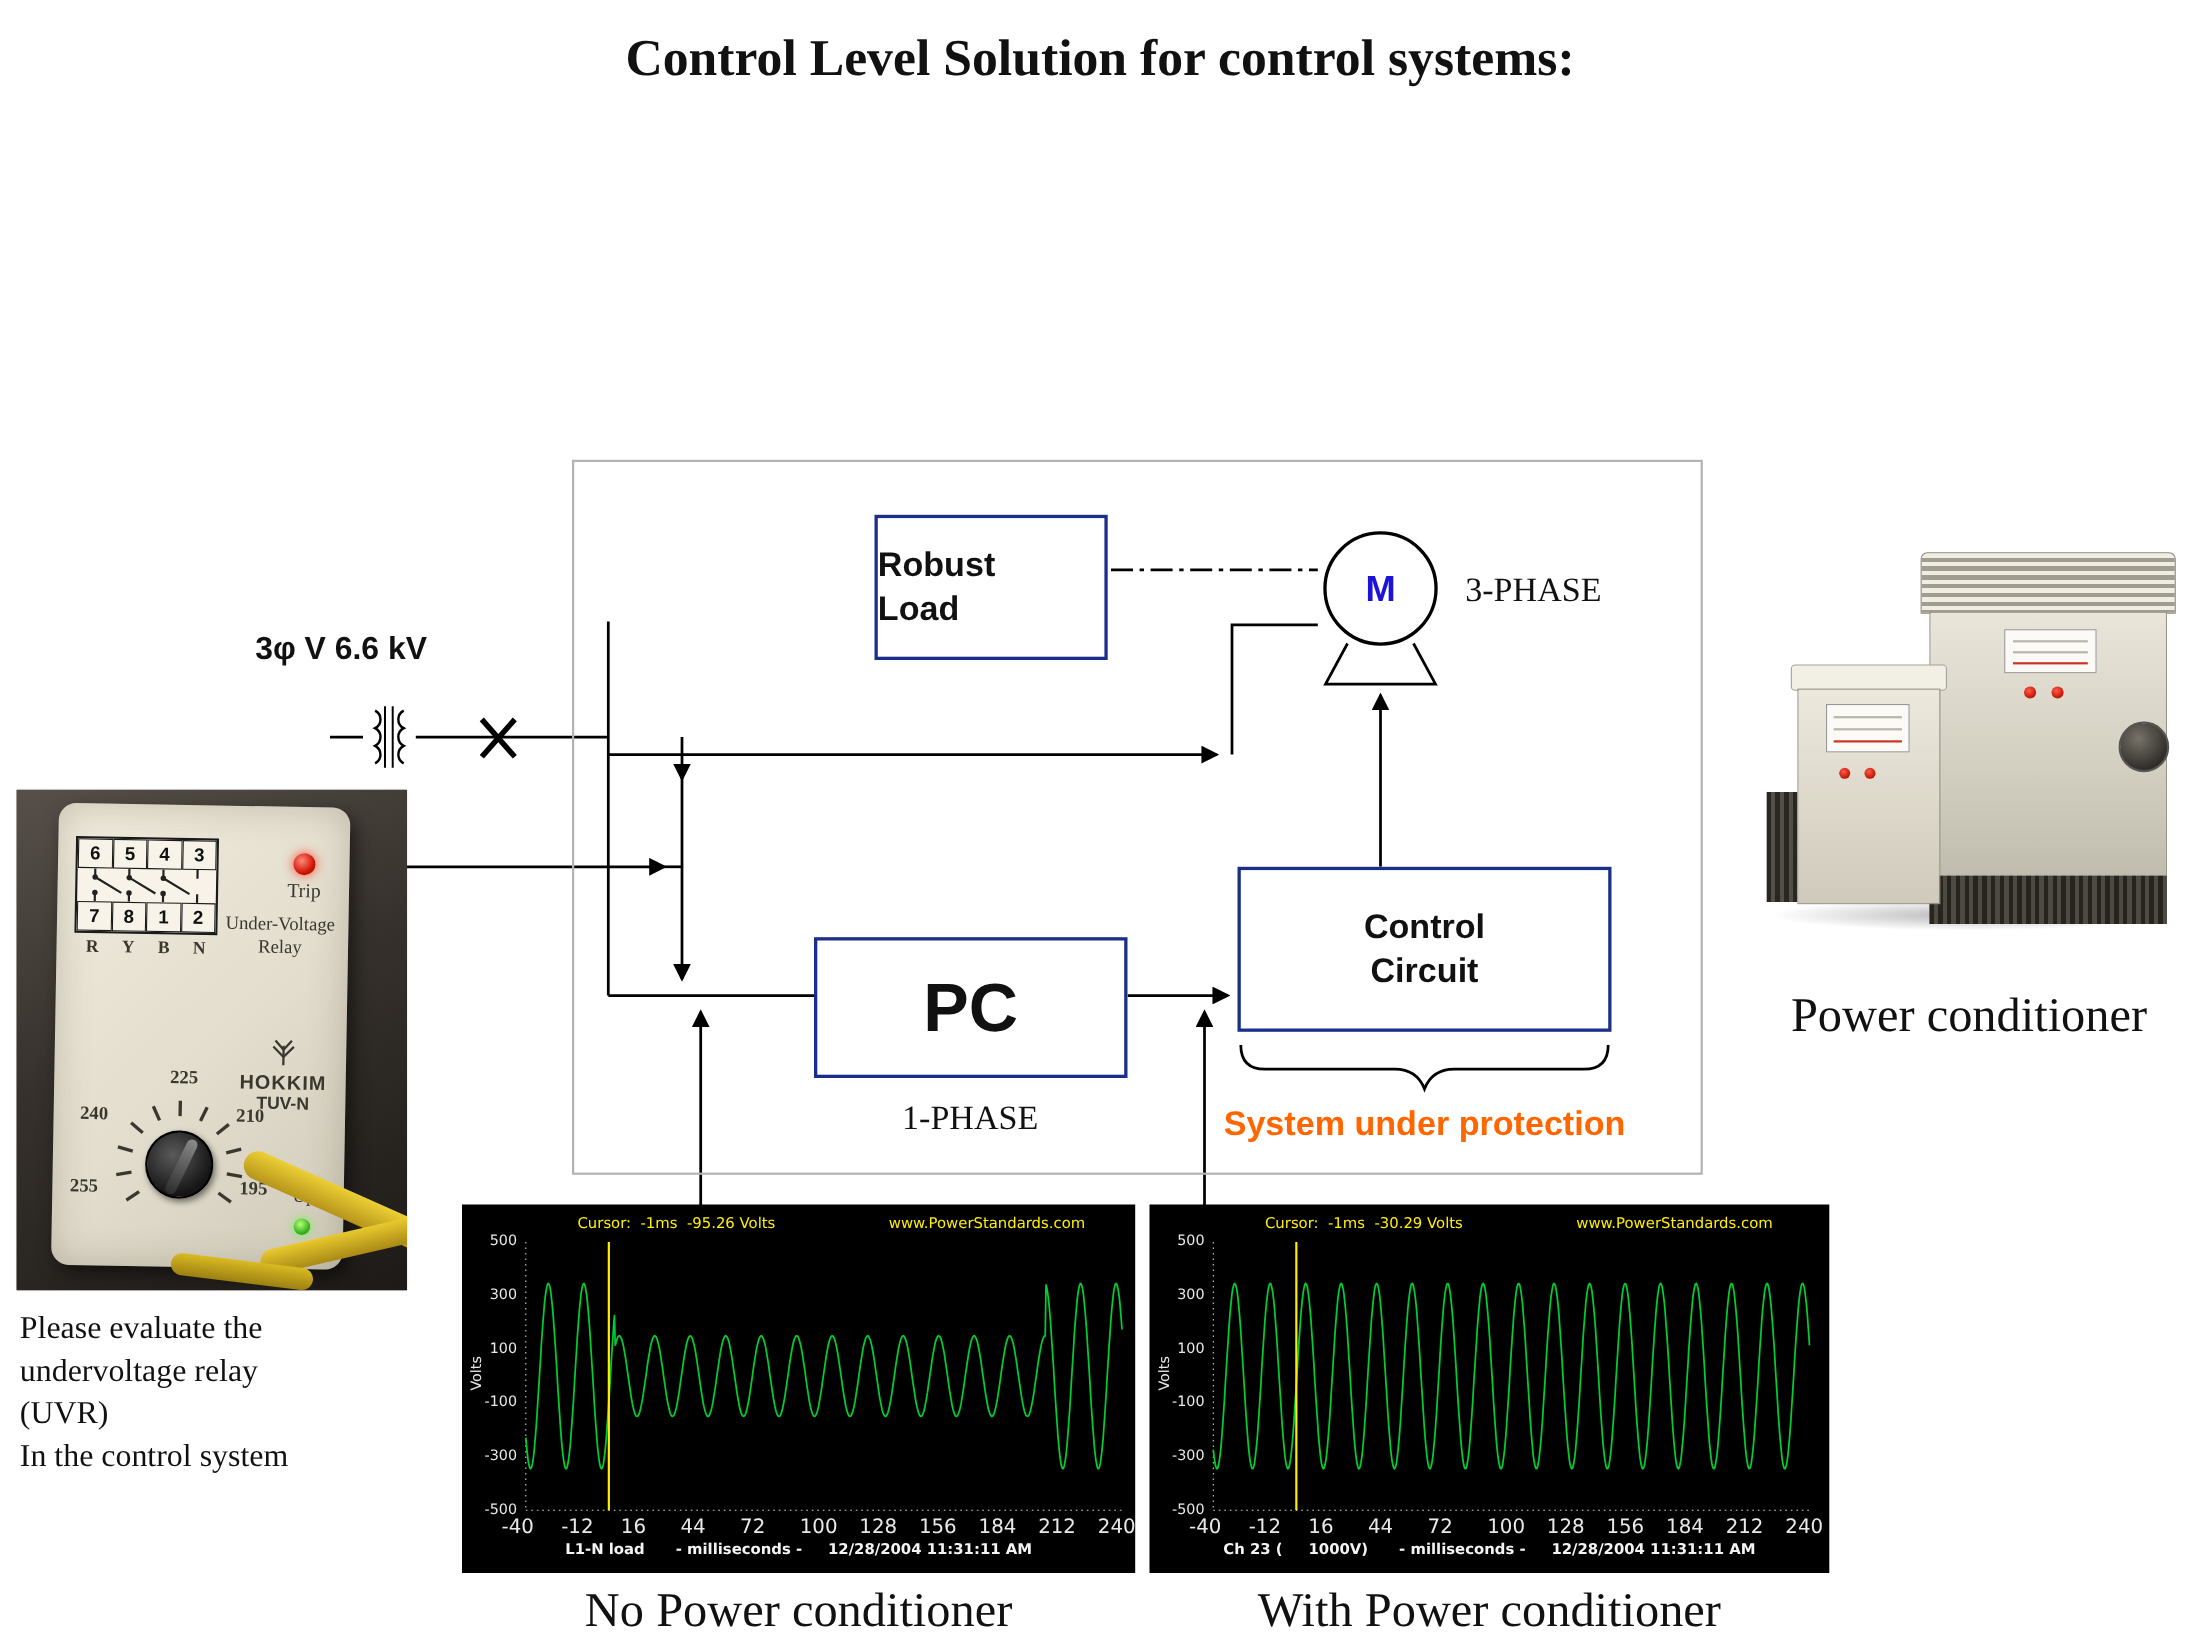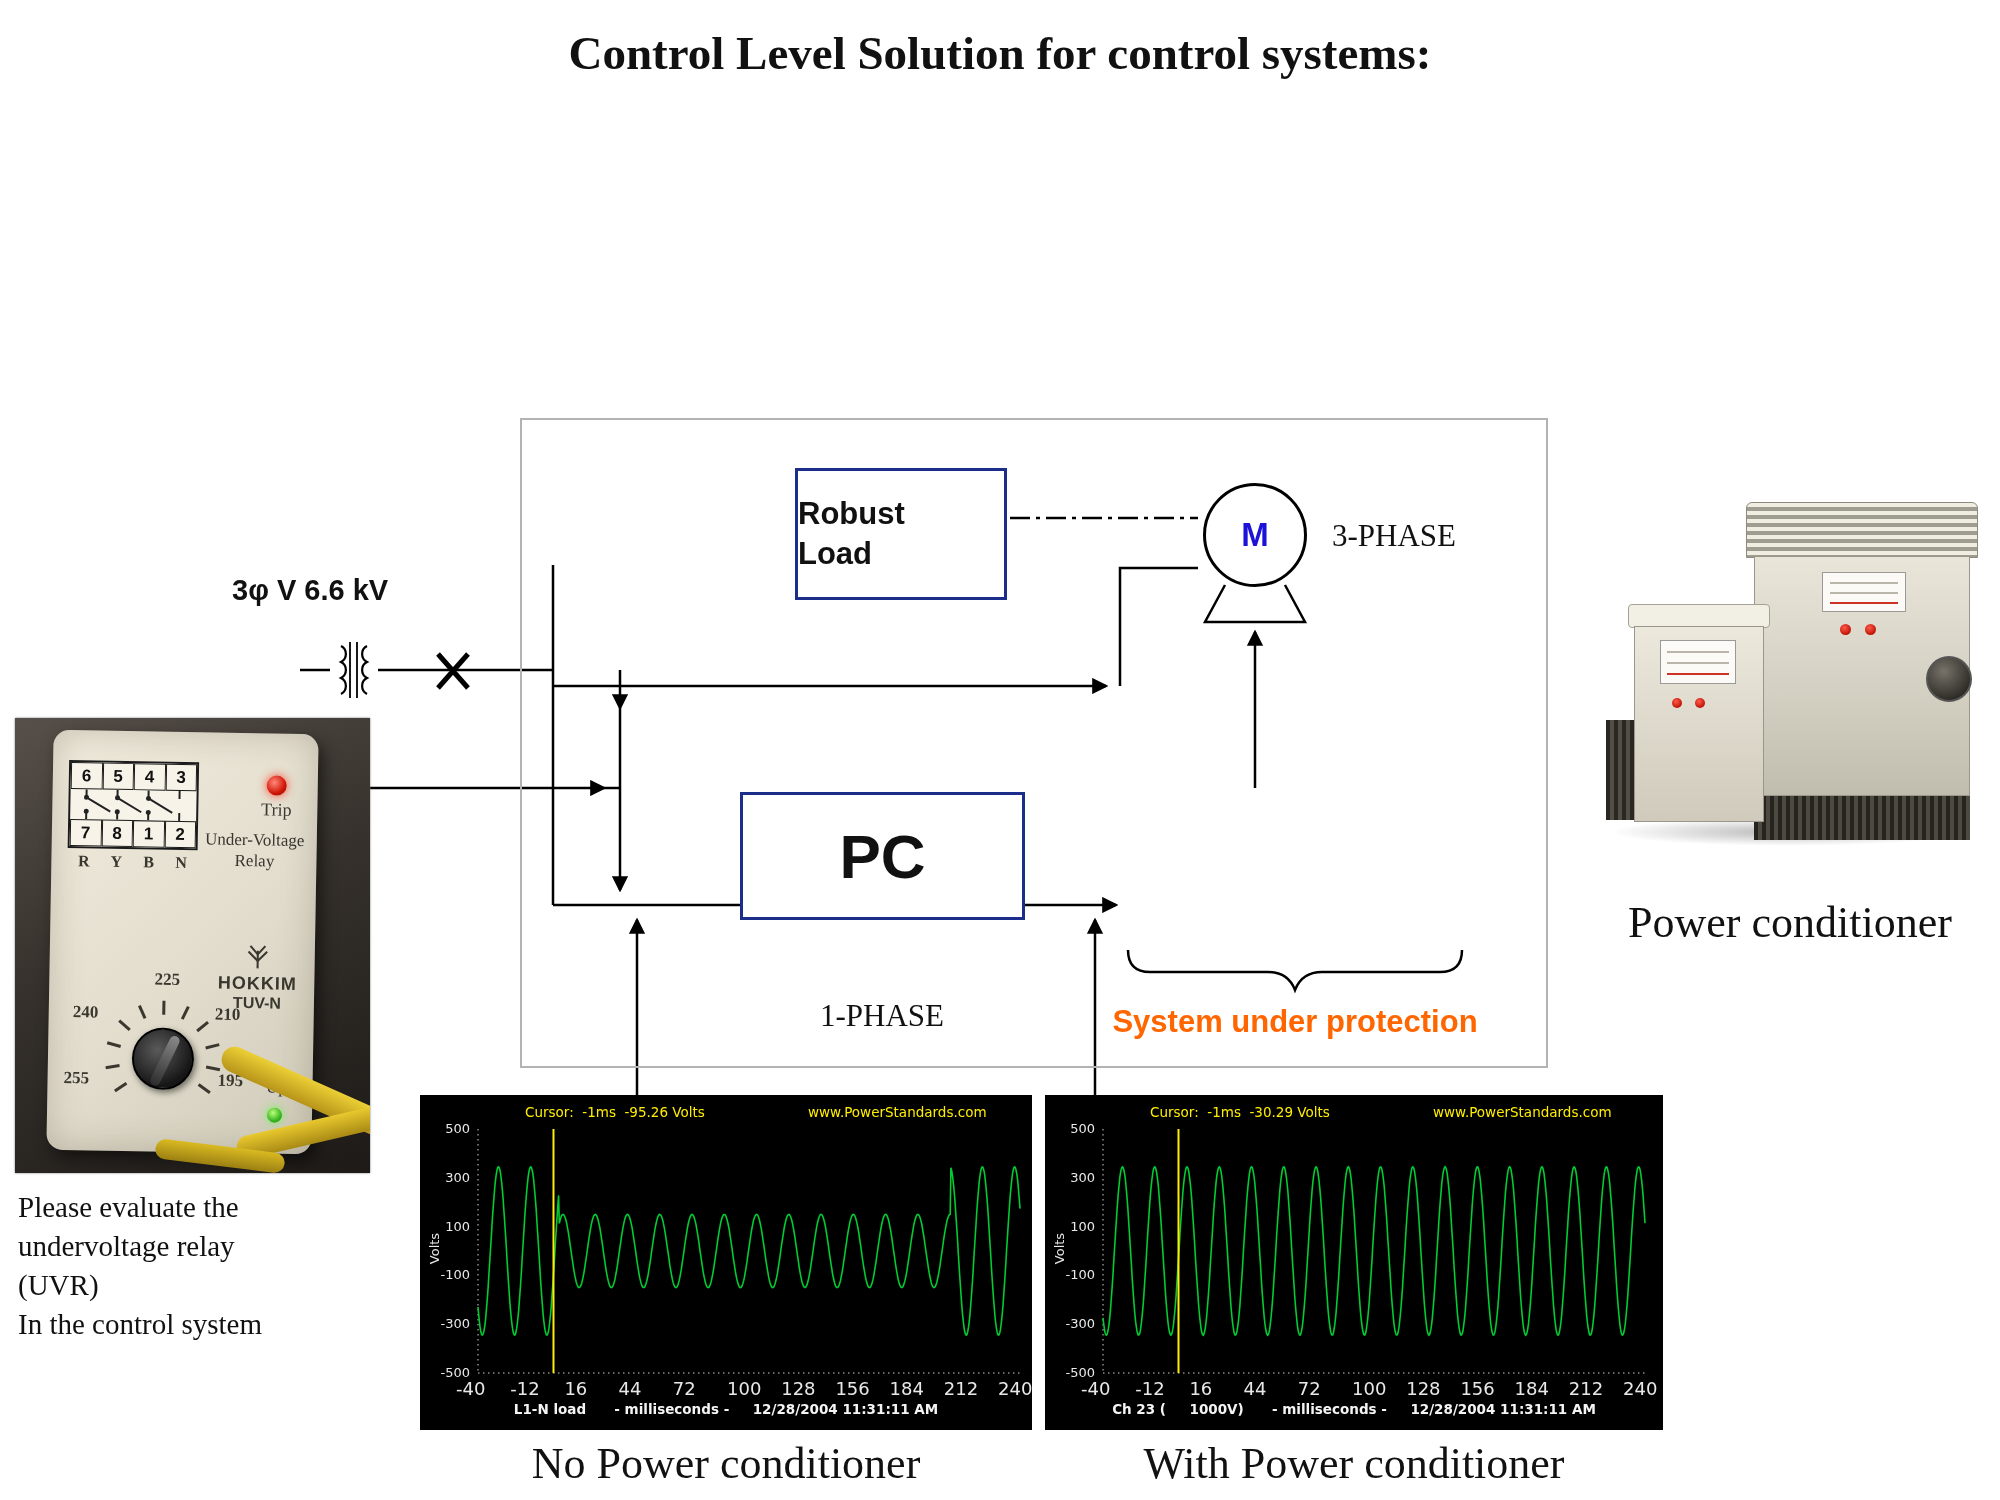--- a/index.html
+++ b/index.html
@@ -9,21 +9,21 @@
 
   
   .title{left:0;top:26px;width:2000px;text-align:center;font-size:47px;font-weight:bold;}
   .subtitle{left:40px;top:122px;width:1920px;text-align:center;font-size:45px;font-weight:bold;line-height:1.42;white-space:pre-line;}
 
   
   .frame{left:520px;top:418px;width:1028px;height:650px;border:2px solid #b3b3b3;background:transparent;}
   .overlay{left:0;top:0;pointer-events:none;}
   .bluebox{border:3px solid #1b2f8a;background:#fff;font-family:"Liberation Sans",sans-serif;font-weight:bold;display:flex;align-items:center;}
   .robust{left:795px;top:468px;width:212px;height:132px;font-size:31px;white-space:pre-line;line-height:1.3;}
-  .pcbox{left:740px;top:792px;width:285px;height:128px;font-size:62px;justify-content:center;}
+  .pcbox{left:740px;top:852px;width:285px;height:128px;font-size:62px;justify-content:center;}
   .ccbox{left:1125px;top:788px;width:340px;height:150px;font-size:31px;justify-content:center;text-align:center;white-space:pre-line;line-height:1.3;}
   .motor{left:1203px;top:483px;width:104px;height:104px;border:3px solid #000;border-radius:50%;background:#fff;display:flex;align-items:center;justify-content:center;font-family:"Liberation Sans",sans-serif;font-weight:bold;font-size:33px;}
   .threephase{left:1332px;top:518px;font-size:31px;}
   .onephase{left:792px;top:998px;width:180px;text-align:center;font-size:31px;}
   .protection{left:1095px;top:1004px;width:400px;text-align:center;font-family:"Liberation Sans",sans-serif;font-weight:bold;font-size:31px;}
   .supply{left:232px;top:574px;font-family:"Liberation Sans",sans-serif;font-weight:bold;font-size:29px;}
 
   
   .uvr-photo{left:15px;top:718px;width:355px;height:455px;background:linear-gradient(155deg,#57504a 0%,#36312c 45%,#1d1a17 100%);overflow:hidden;box-shadow:0 0 2px #777;}
   .wire{position:absolute;border-radius:14px;}
@@ -121,20 +121,22 @@
   <div class="abs frame"></div>
   <div class="abs supply">3φ V 6.6 kV</div>
   <div class="abs bluebox robust">Robust
 Load</div>
   <div class="abs motor">
     <span style="color:#1d12d8;">M</span>
   </div>
   <div class="abs threephase">3-PHASE</div>
   <div class="abs bluebox pcbox">PC</div>
   <div class="abs onephase">1-PHASE</div>
+  <div class="abs bluebox ccbox">Control
+Circuit</div>
   <div class="abs protection" style="color:#ff6600;">System under protection</div>
 
   <div class="abs uvr-photo">
     <div class="uvr-body">
       <div class="term-grid">
         <div class="term-row">
           <span class="cell">6</span>
           <span class="cell">5</span>
           <span class="cell">4</span>
           <span class="cell">3</span>

